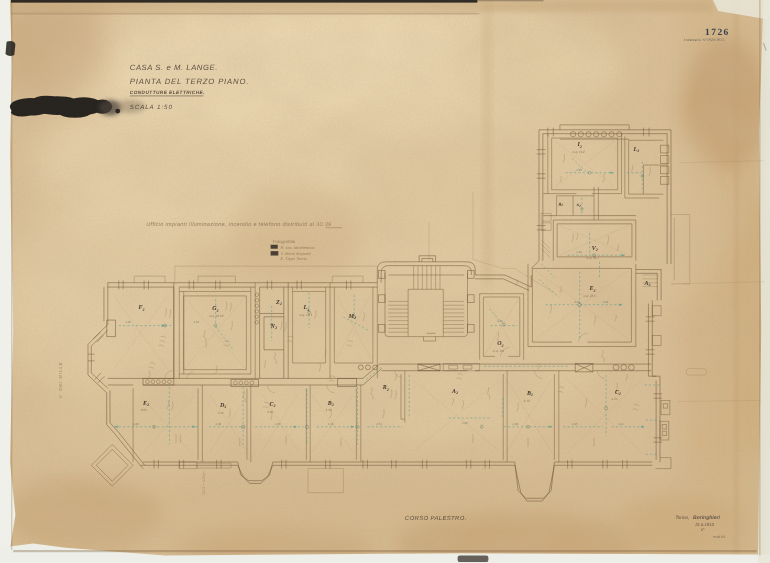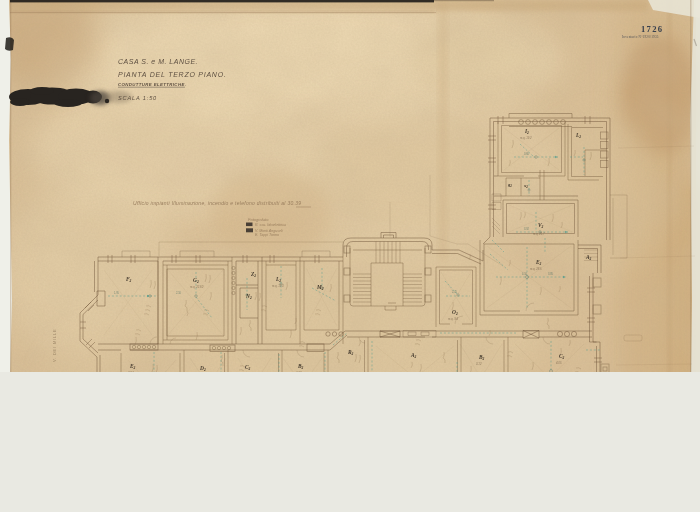--- a/index.html
+++ b/index.html
@@ -1,16 +1,16 @@
 <!DOCTYPE html>
 <html><head>
 <meta charset="utf-8">
 <style>
   html,body{margin:0;padding:0;background:#e9e9e2}
-  #sheet{position:relative;width:700px;height:372px;overflow:hidden;font-family:"Liberation Sans",sans-serif}
+  #sheet{position:relative;width:700px;height:512px;overflow:hidden;font-family:"Liberation Sans",sans-serif}
   svg{display:block}
 </style>
 </head>
 <body>
 <div id="sheet">
 <svg width="700" height="512" viewBox="0 0 700 512">
 <defs>
   <filter id="b8" x="-60%" y="-60%" width="220%" height="220%">
           <feGaussianBlur stdDeviation="8"></feGaussianBlur>
         </filter>

